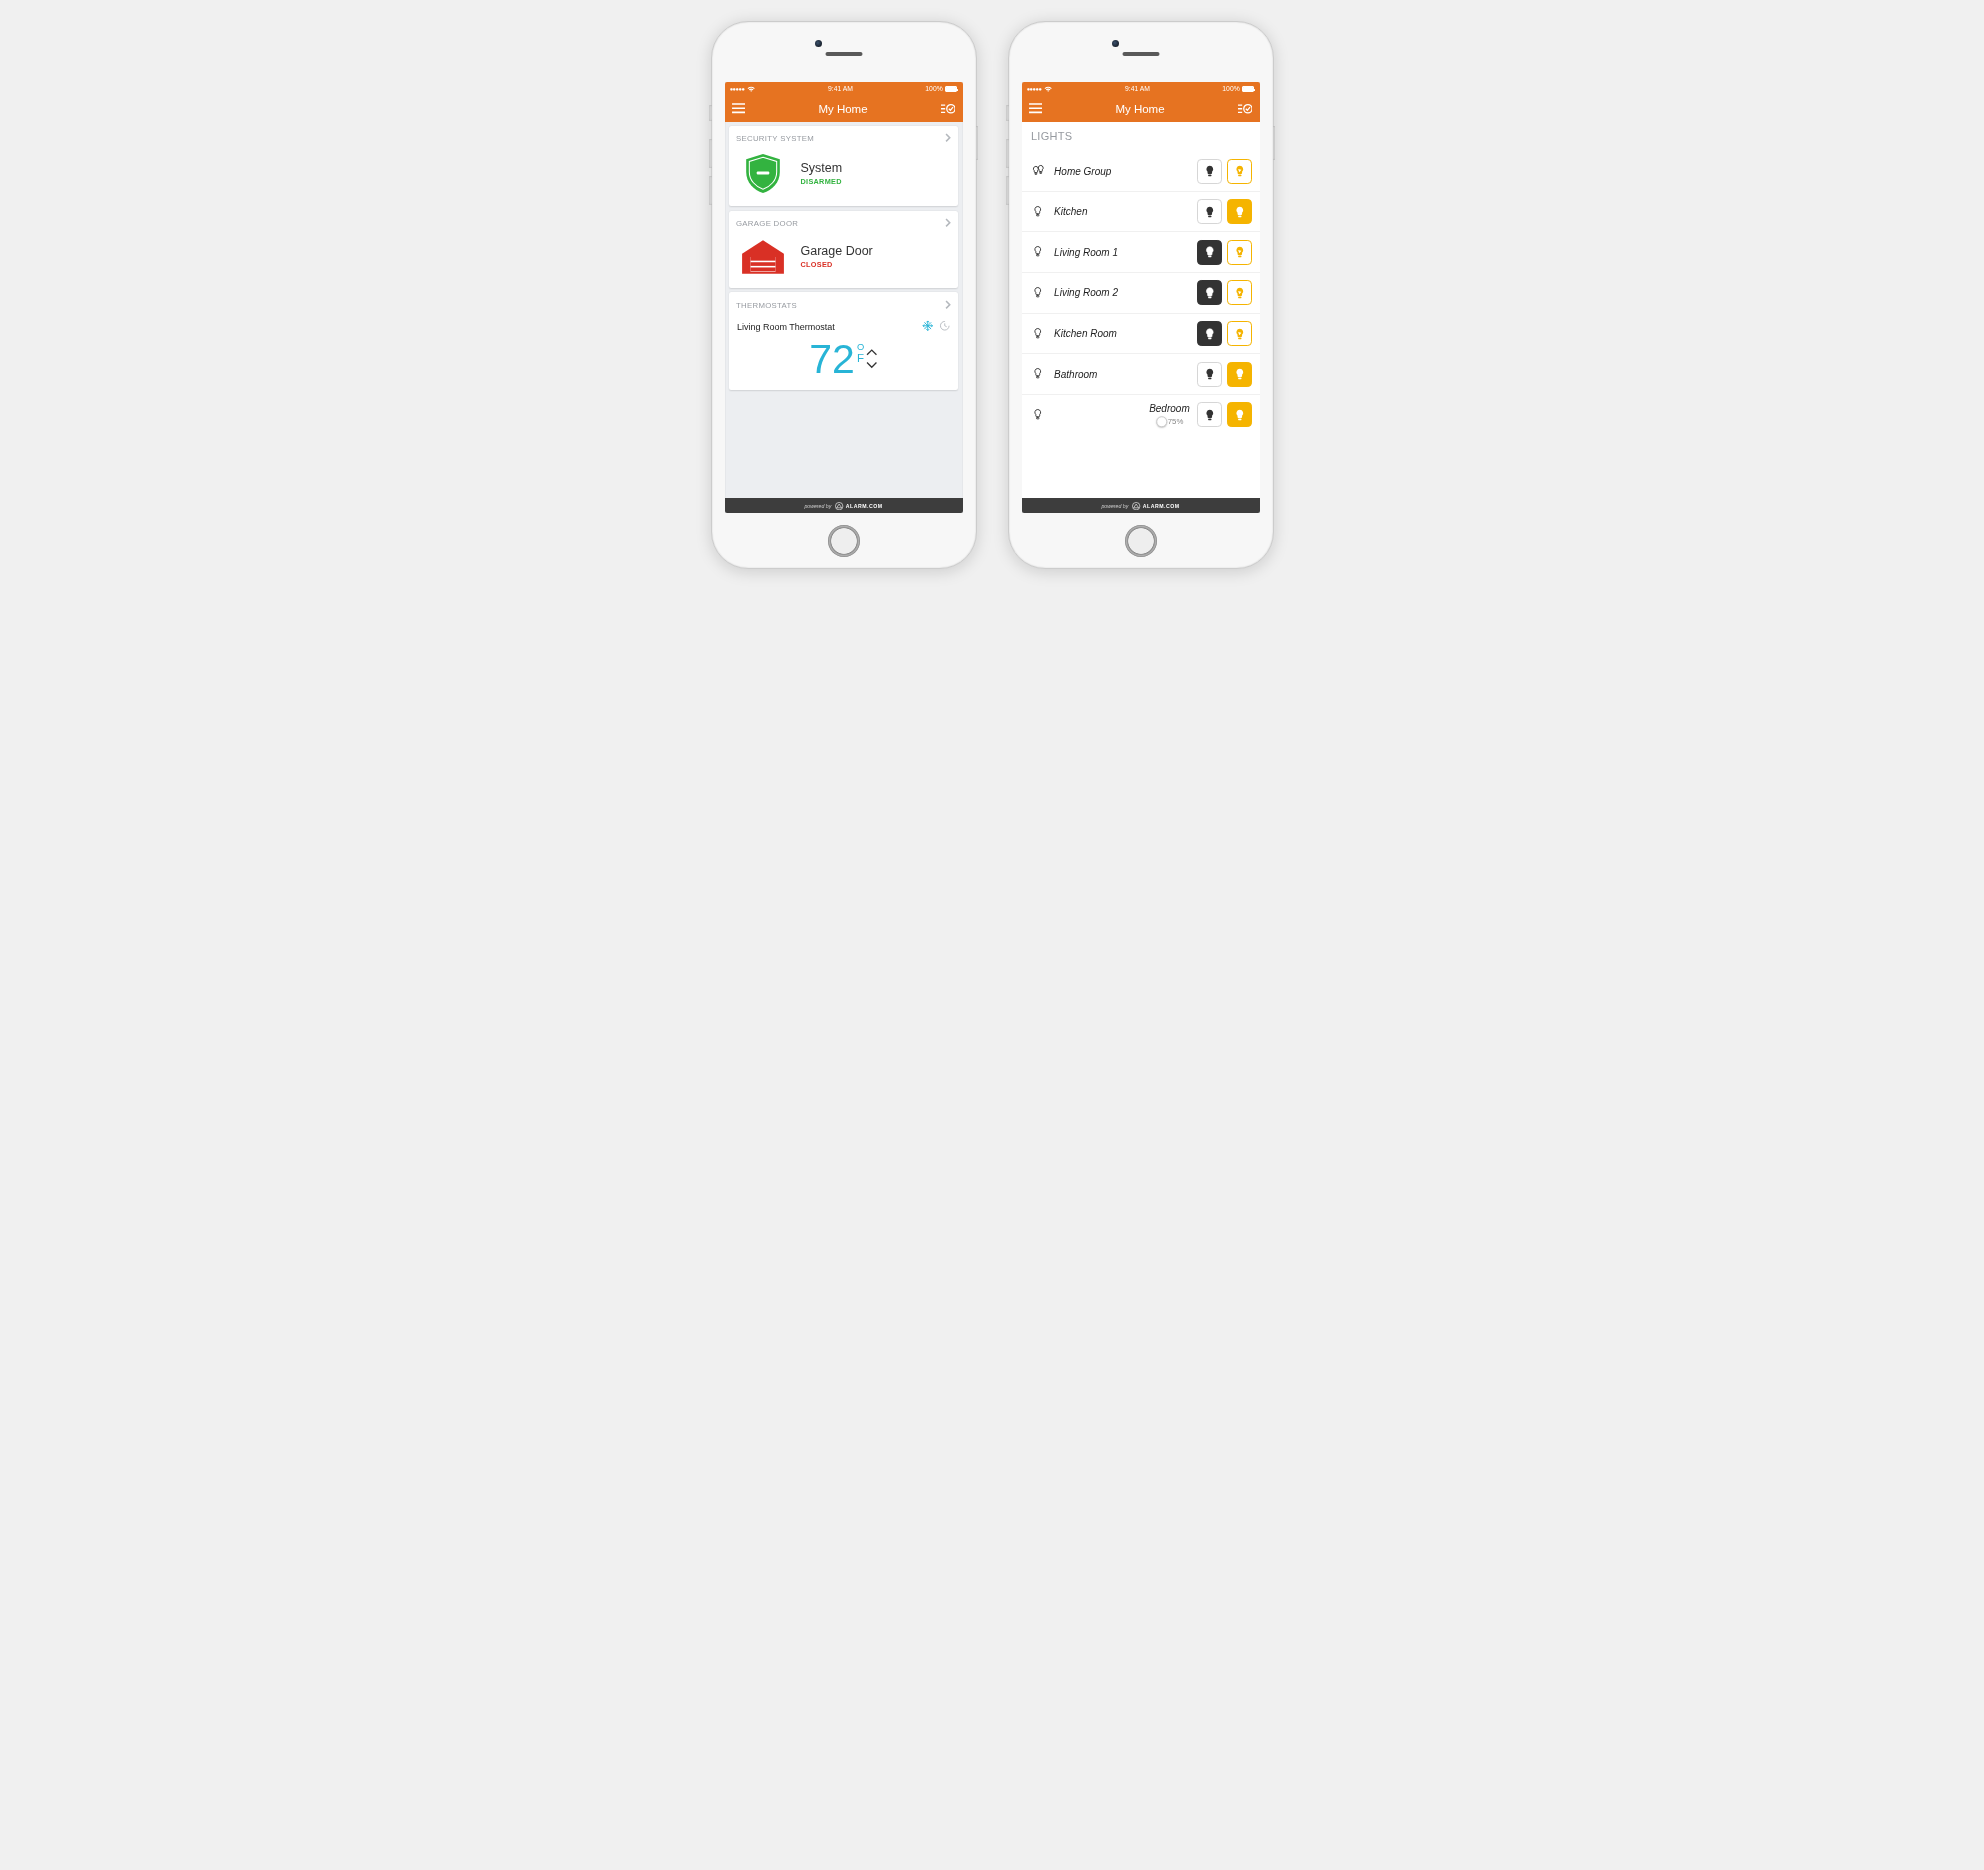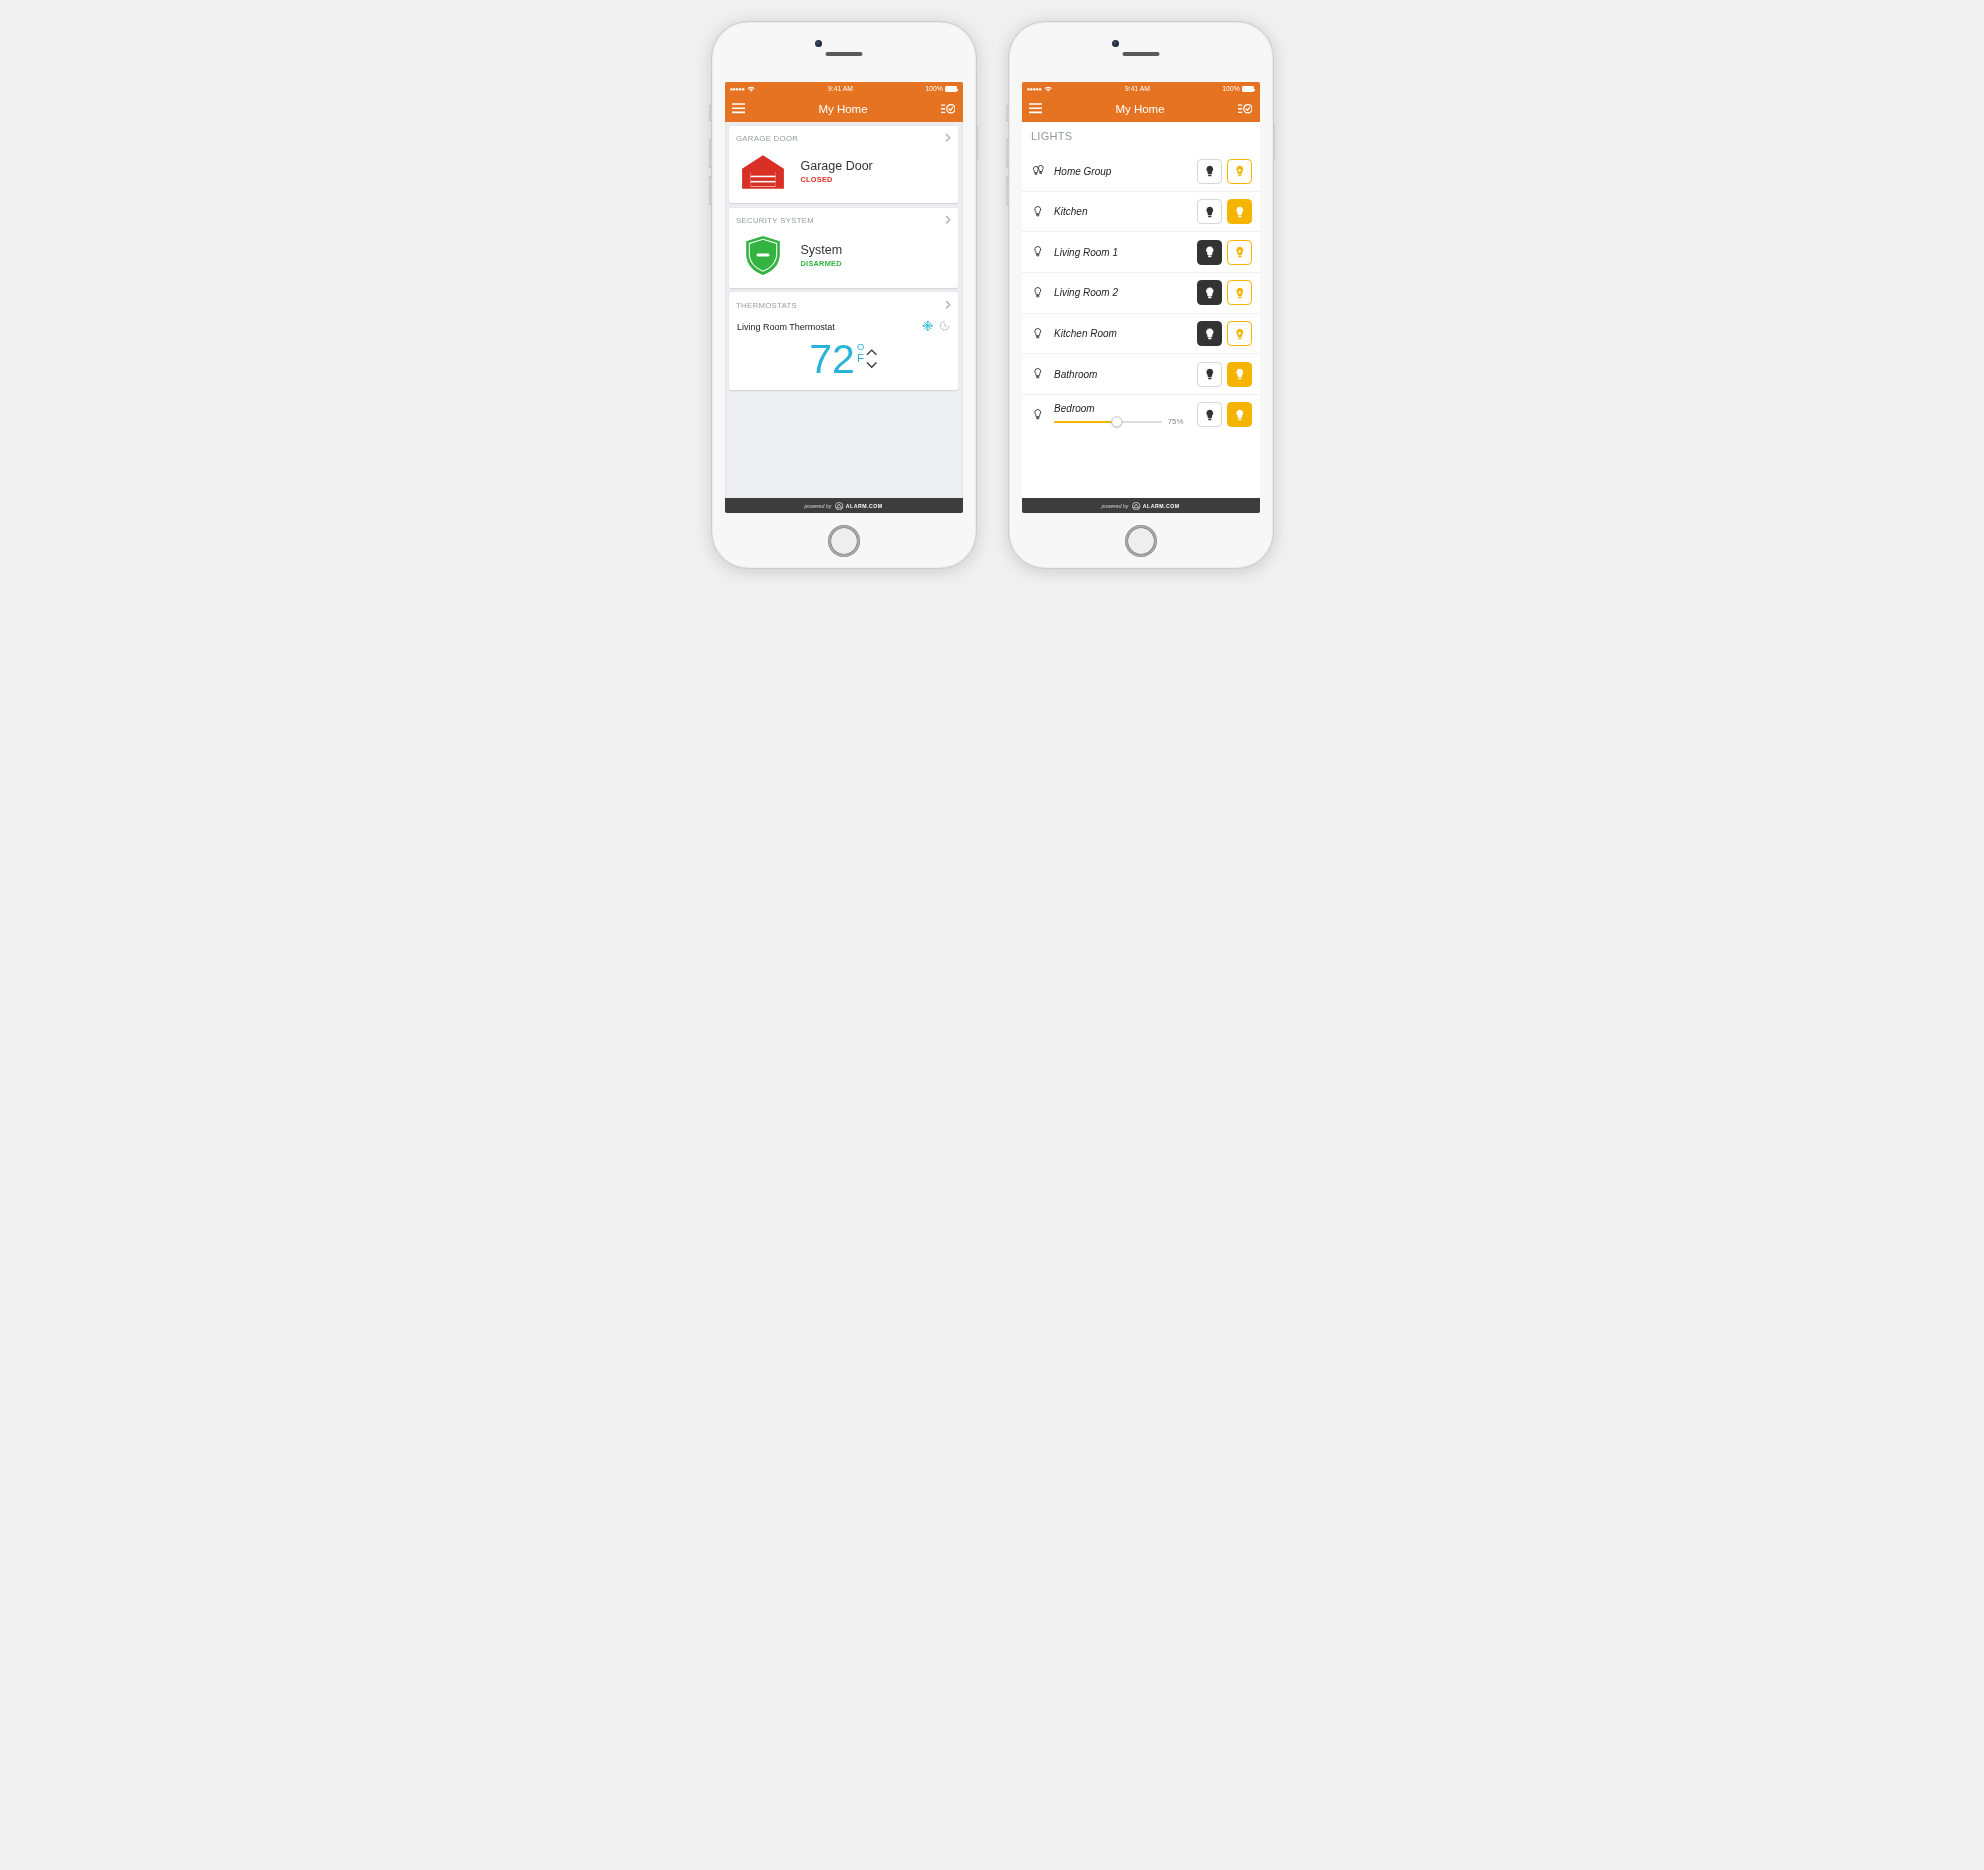--- a/index.html
+++ b/index.html
@@ -200,21 +200,21 @@
     display:flex; align-items:center; justify-content:center;
     cursor:pointer;
   }
   .tog.off-active { background:#333; border-color:#333;}
   .tog.off-active svg path { stroke:#fff; fill:#fff;}
   .tog.on  svg { color:#f5b400;}
   .tog.on-active { background:#f5b400; border-color:#f5b400;}
   .tog.on-active svg { color:#fff;}
   .tog.on-inactive { border-color:#f5b400;}
   .tog svg { width:13.6px; height:13.6px;}
-  .light-row.has-slider .light-name-col { flex:1; display:flex; flex-direction:column; gap:3.1px;}
+  .light-row.has-slider .light-name-col { flex:1; display:flex; flex-direction:column; gap:3.1px;align-items:flex-end;}
   .slider-row { display:flex; align-items:center; gap:6px;}
   .slider-track { flex:1; height:2.1px; background:#ddd; border-radius:1px; position:relative;}
   .slider-fill { position:absolute; left:0; top:0; bottom:0; background:#f5b400; border-radius:1px;}
   .slider-thumb { position:absolute; top:50%; width:11.5px; height:11.5px; background:#fff; border:0.5px solid #ccc; border-radius:50%; transform:translate(-50%,-50%); box-shadow:0 0.5px 1.6px rgba(0,0,0,0.25);}
   .slider-pct { color:#888; font-size:7.8px; min-width:22px;}
   .content.right { padding:0; background:#fff;}
   .content.right .light-list { box-shadow:none;}
 </style>
 </head>
 <body>
@@ -258,64 +258,64 @@
           <circle cx="19" cy="11" r="8" fill="none" stroke="#fff" stroke-width="2.5"></circle>
           <path d="M15 11l3 3 5-6" fill="none" stroke="#fff" stroke-width="2.5"></path>
         </svg>
       </span>
     </div>
 
     <div class="content">
 
       <div class="card">
         <div class="card-header">
+          <span>SECURITY SYSTEM</span>
+          <span class="chev-right">
+            <svg width="6.3" height="9.4" viewBox="0 0 12 18">
+                <path d="M2 2l7 7-7 7" fill="none" stroke="#b4b8bd" stroke-width="3"></path>
+              </svg>
+          </span>
+        </div>
+        <div class="card-body">
+          <div class="icon-cell">
+            <svg width="38" height="41" viewBox="0 0 72 78">
+              <path d="M36 2 L68 12 V36 C68 56 54 70 36 76 C18 70 4 56 4 36 V12 Z" fill="#33b340"></path>
+              <path d="M36 8 L62 16 V36 C62 52 50 64 36 69 C22 64 10 52 10 36 V16 Z" fill="none" stroke="#fff" stroke-width="2"></path>
+              <rect x="24" y="35" width="24" height="6" rx="2" fill="#fff"></rect>
+            </svg>
+          </div>
+          <div>
+            <div class="device-title">System</div>
+            <div class="device-status status-green">DISARMED</div>
+          </div>
+        </div>
+      </div>
+
+      <div class="card">
+        <div class="card-header">
           <span>GARAGE DOOR</span>
           <span class="chev-right">
             <svg width="6.3" height="9.4" viewBox="0 0 12 18">
                 <path d="M2 2l7 7-7 7" fill="none" stroke="#b4b8bd" stroke-width="3"></path>
               </svg>
           </span>
         </div>
         <div class="card-body">
           <div class="icon-cell">
             <svg width="46" height="38" viewBox="0 0 88 72">
               <path d="M4 30 L44 4 L84 30 V68 H4 Z" fill="#d93025"></path>
               <rect x="20" y="36" width="48" height="28" fill="#fff"></rect>
               <rect x="20" y="36" width="48" height="7" fill="#d93025"></rect>
               <rect x="20" y="46" width="48" height="7" fill="#d93025"></rect>
               <rect x="20" y="56" width="48" height="7" fill="#d93025"></rect>
             </svg>
           </div>
           <div>
             <div class="device-title">Garage Door</div>
             <div class="device-status status-red">CLOSED</div>
-          </div>
-        </div>
-      </div>
-
-      <div class="card">
-        <div class="card-header">
-          <span>SECURITY SYSTEM</span>
-          <span class="chev-right">
-            <svg width="6.3" height="9.4" viewBox="0 0 12 18">
-                <path d="M2 2l7 7-7 7" fill="none" stroke="#b4b8bd" stroke-width="3"></path>
-              </svg>
-          </span>
-        </div>
-        <div class="card-body">
-          <div class="icon-cell">
-            <svg width="38" height="41" viewBox="0 0 72 78">
-              <path d="M36 2 L68 12 V36 C68 56 54 70 36 76 C18 70 4 56 4 36 V12 Z" fill="#33b340"></path>
-              <path d="M36 8 L62 16 V36 C62 52 50 64 36 69 C22 64 10 52 10 36 V16 Z" fill="none" stroke="#fff" stroke-width="2"></path>
-              <rect x="24" y="35" width="24" height="6" rx="2" fill="#fff"></rect>
-            </svg>
-          </div>
-          <div>
-            <div class="device-title">System</div>
-            <div class="device-status status-green">DISARMED</div>
           </div>
         </div>
       </div>
 
       <div class="card">
         <div class="card-header">
           <span>THERMOSTATS</span>
           <span class="chev-right">
             <svg width="6.3" height="9.4" viewBox="0 0 12 18">
                 <path d="M2 2l7 7-7 7" fill="none" stroke="#b4b8bd" stroke-width="3"></path>

